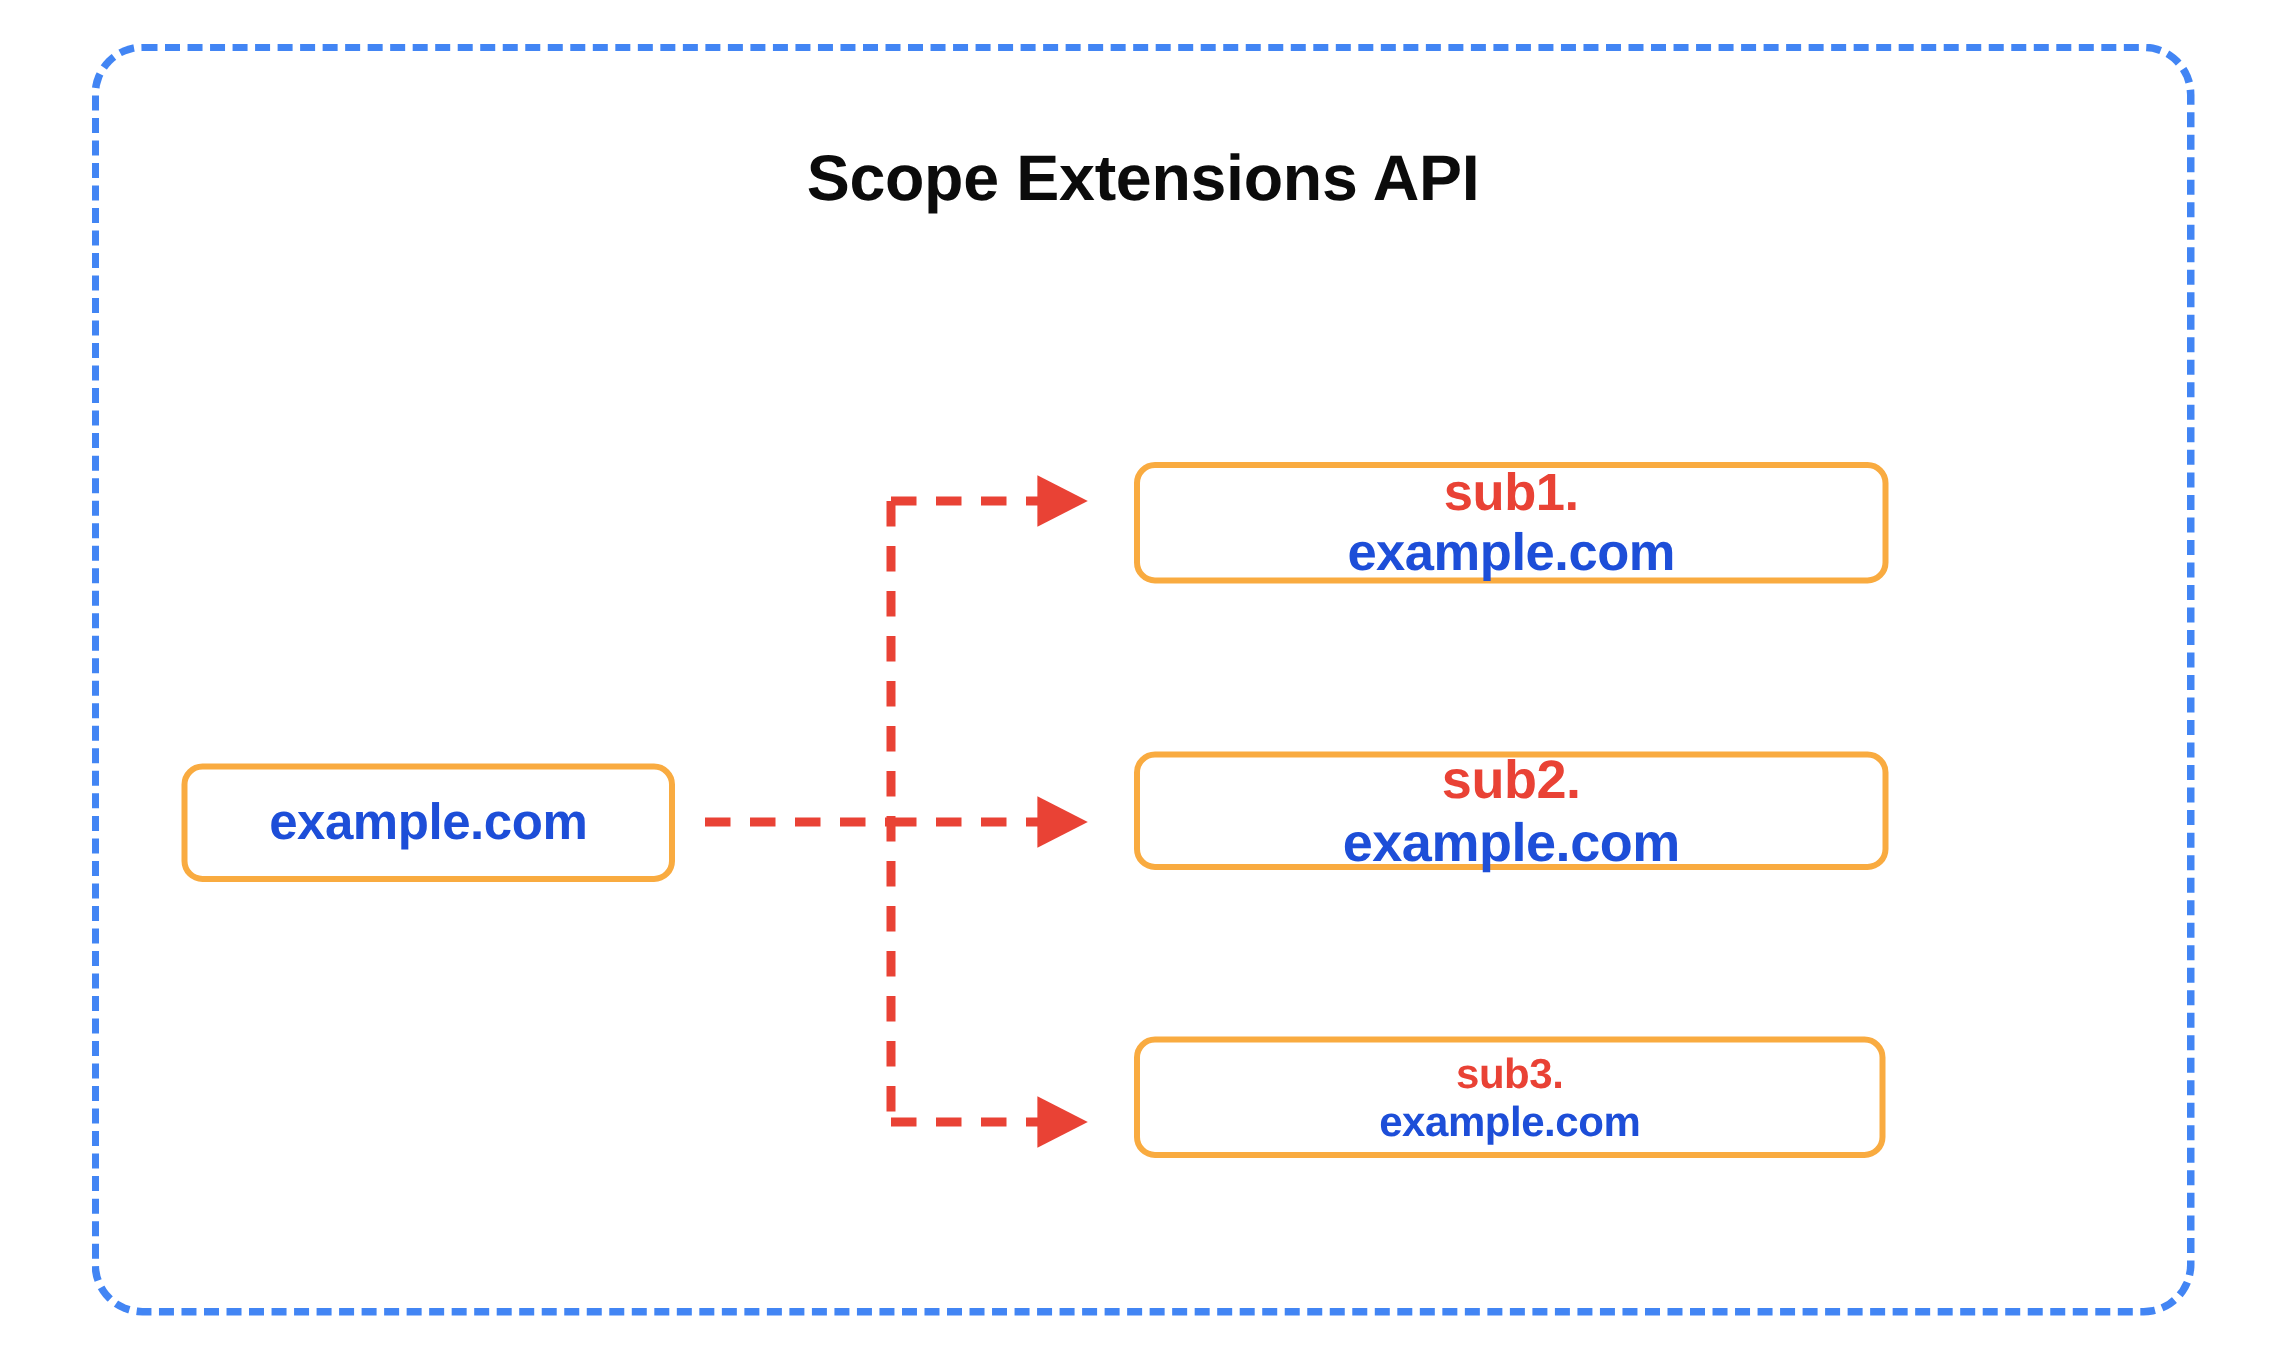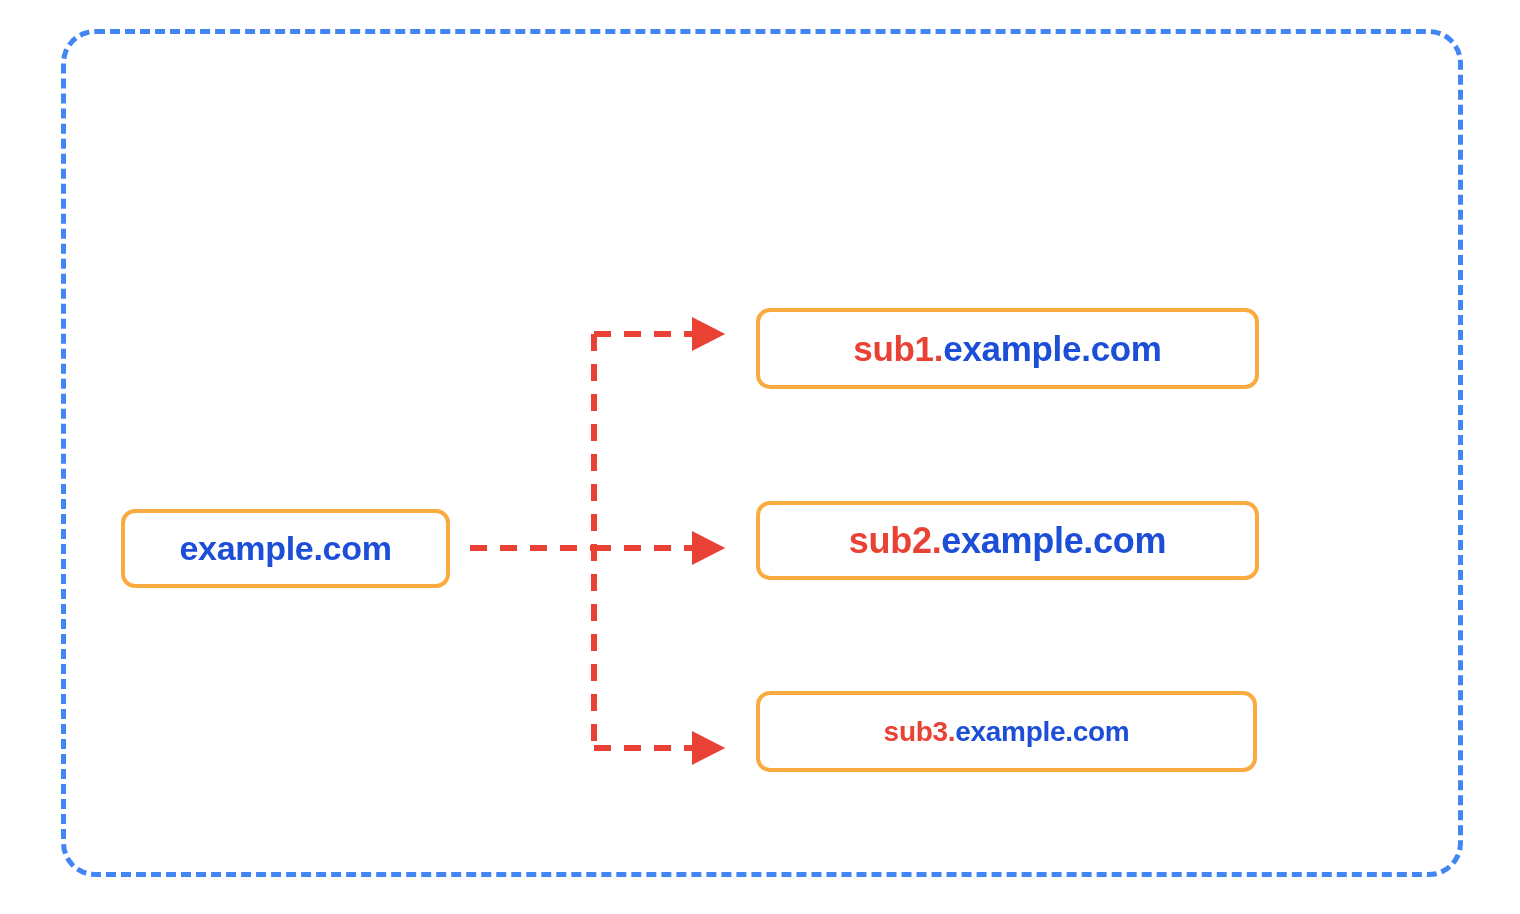--- a/index.html
+++ b/index.html
@@ -67,20 +67,21 @@
     box-sizing: border-box;
     border: 4px solid #F9AB40;
     border-radius: 14px;
     background: #ffffff;
     display: flex;
     align-items: center;
     justify-content: center;
     white-space: nowrap;
     font-weight: 700;
     letter-spacing: -0.3px;
+    flex-direction: column;
   }
   .box-main {
     left: 121px;  top: 509px;  width: 329px;  height: 79px;
     font-size: 34px;
   }
   .box-sub1 {
     left: 756px;  top: 308px;  width: 503px;  height: 81px;
     font-size: 35px;
   }
   .box-sub2 {
@@ -105,20 +106,23 @@
     pointer-events: none;
   }
 </style>
 </head>
 <body>
 
 <div id="canvas">
 
   <div class="outer-frame"></div>
 
+  <div class="diagram-title">
+    <span>Scope Extensions API</span>
+  </div>
 
 
 
   <svg class="connectors" viewBox="0 0 1520 914" xmlns="http://www.w3.org/2000/svg">
     <defs>
       <marker id="arrowhead" markerWidth="6" markerHeight="6" refX="0.4" refY="3" orient="auto" markerUnits="strokeWidth">
         <path d="M0,0.15 L5.6,3 L0,5.85 Z" fill="#E94235"></path>
       </marker>
     </defs>
 

